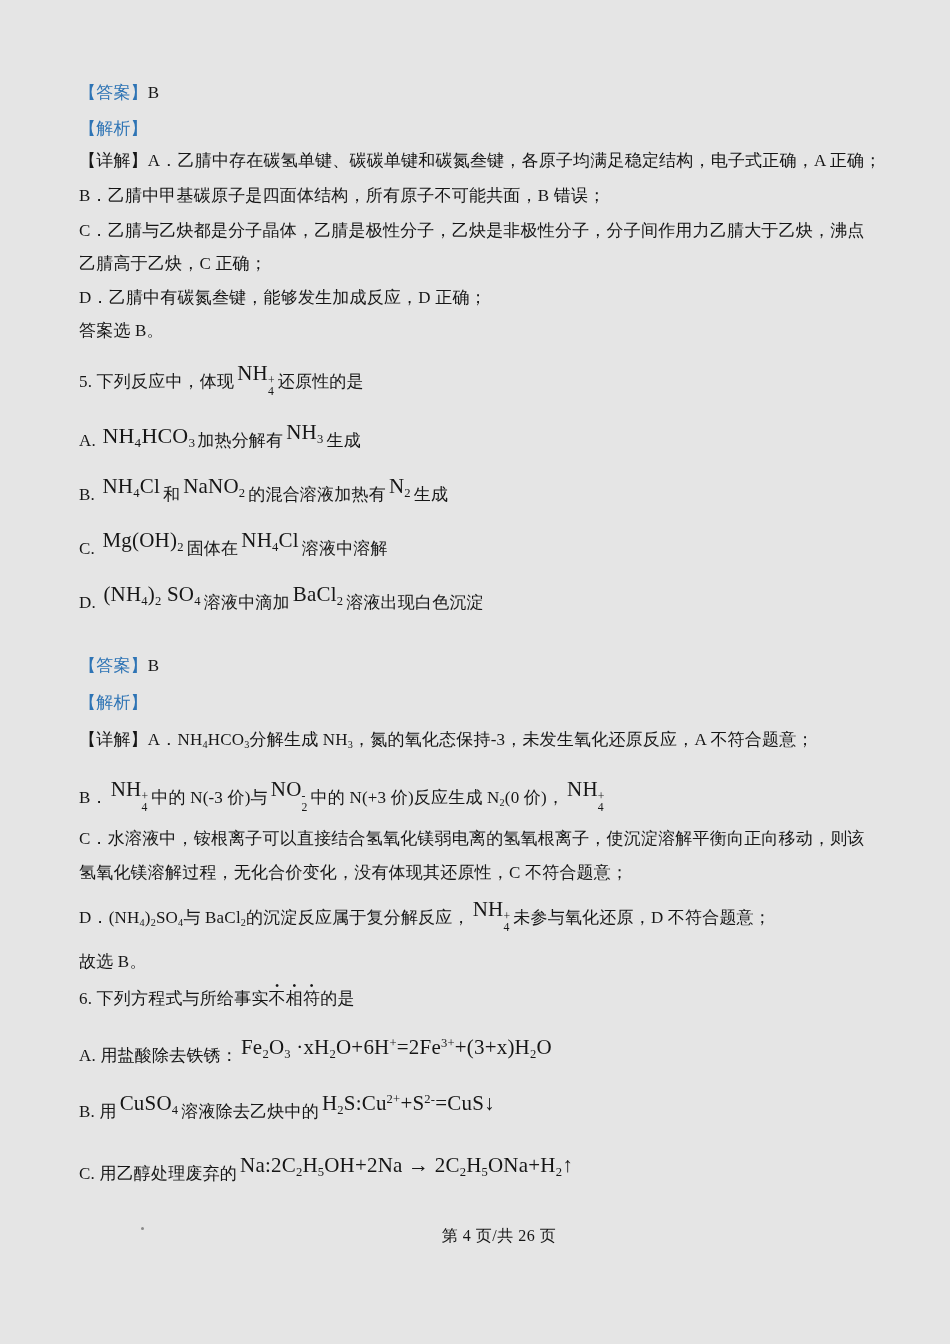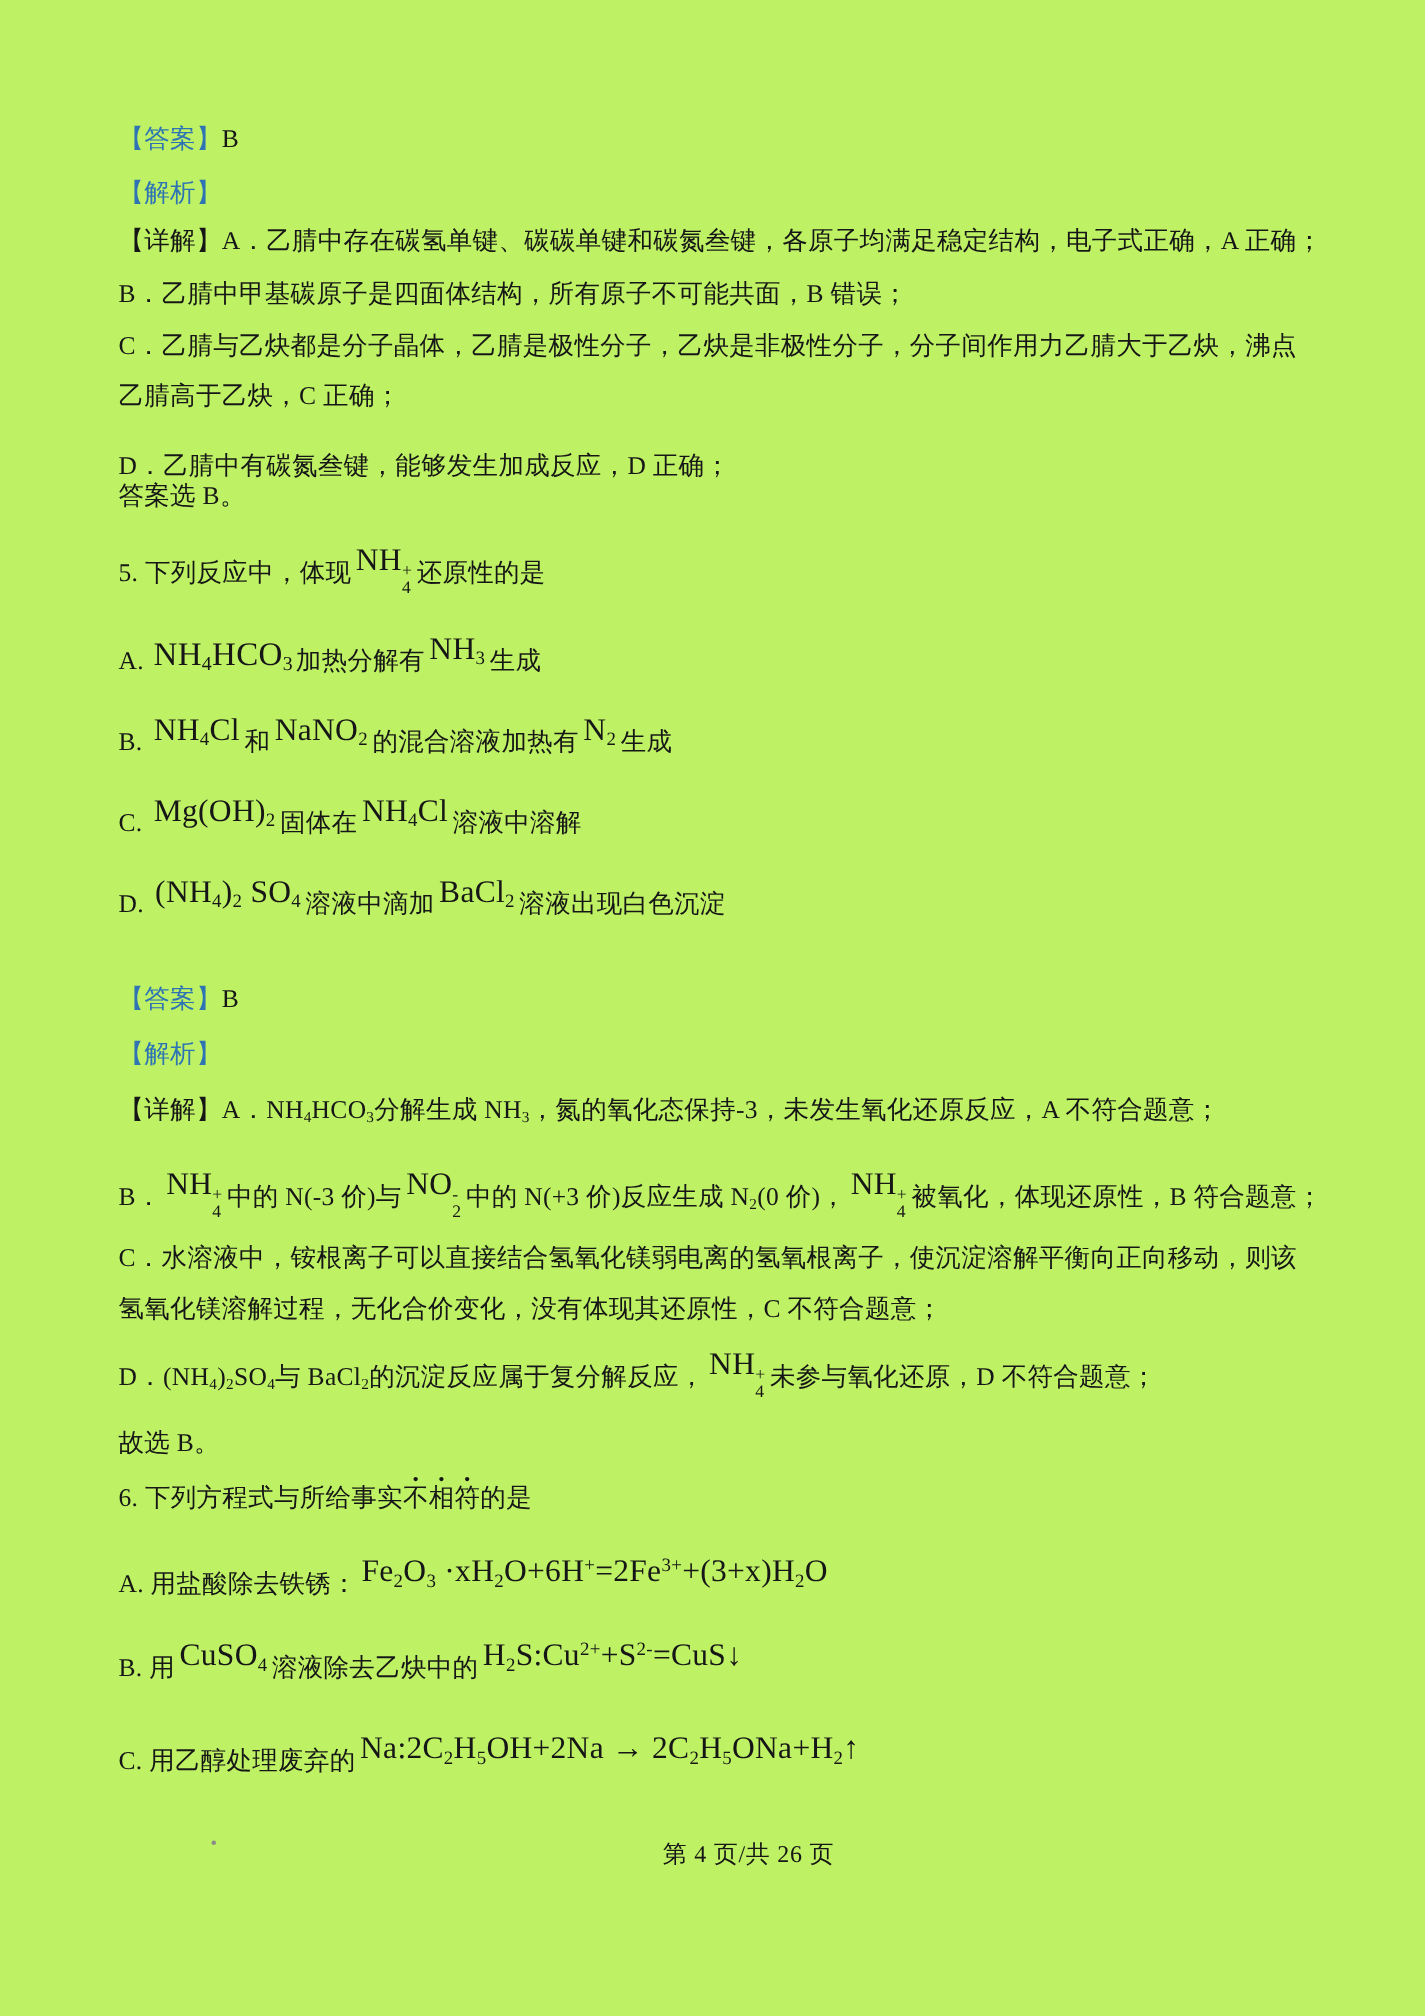--- a/index.html
+++ b/index.html
@@ -1,21 +1,21 @@
 <!DOCTYPE html>
 <html><head>
 <meta charset="utf-8">
 <style>
   html,body{margin:0;padding:0;}
   body{
     width:950px;height:1344px;position:relative;background:#ffffff;
     font-family:"Liberation Serif","DejaVu Serif",serif;
     color:#161616;overflow:hidden;
   }
-  .page{position:absolute;left:0;top:0;width:950px;height:1344px;background:#bef264;}
+  .page{position:absolute;left:0;top:0;width:950px;height:1344px;background:#e5e5e5;}
   .line{
     position:absolute;left:79px;white-space:nowrap;
     font-size:17px;line-height:1;letter-spacing:0.2px;
   }
   .seg-t{}
   .seg-b{color:#2E74B5;}
   .seg-f{
     font-size:21px;position:relative;top:-7px;margin:0 3px;
     font-family:"Liberation Serif","DejaVu Serif",serif;
   }
@@ -49,21 +49,21 @@
 <body>
 
 <div class="page">
   <div id="lines">
       <div class="line" style="top: 84px;"><span class="seg-b" style="color: rgb(46, 116, 181);">【答案】</span><span class="seg-t">B</span></div>
       <div class="line" style="top: 120px;"><span class="seg-b" style="color: rgb(46, 116, 181);">【解析】</span></div>
       <div class="line" style="top: 152px; font-family: Liberation Serif, serif;"><span class="seg-t">【详解】A．乙腈中存在碳氢单键、碳碳单键和碳氮叁键，各原子均满足稳定结构，电子式正确，A 正确；</span></div>
       <div class="line" style="top: 187px; text-align: center;"><span class="seg-t">B．乙腈中甲基碳原子是四面体结构，所有原子不可能共面，B 错误；</span></div>
       <div class="line" style="top: 222px;"><span class="seg-t">C．乙腈与乙炔都是分子晶体，乙腈是极性分子，乙炔是非极性分子，分子间作用力乙腈大于乙炔，沸点</span></div>
       <div class="line" style="top: 255px;"><span class="seg-t">乙腈高于乙炔，C 正确；</span></div>
-      <div class="line" style="top: 289px; margin-top: 13px;"><span class="seg-t">D．乙腈中有碳氮叁键，能够发生加成反应，D 正确；</span></div>
+      <div class="line" style="top: 289px;"><span class="seg-t">D．乙腈中有碳氮叁键，能够发生加成反应，D 正确；</span></div>
       <div class="line" style="top: 322px;"><span class="seg-t">答案选 B。</span></div>
       <div class="line" style="top: 370px;"><span class="seg-t">5. 下列反应中，体现</span><span class="seg-f">NH<span class="stk">
             <span>+</span>
             <span>4</span>
           </span></span><span class="seg-t">还原性的是</span></div>
       <div class="line" style="top: 428px;"><span class="seg-t">A. </span><span class="seg-fs">NH<sub>4</sub>HCO<sub>3</sub></span><span class="seg-t">加热分解有</span><span class="seg-f">NH<sub>3</sub></span><span class="seg-t">生成</span></div>
       <div class="line" style="top: 483px;"><span class="seg-t">B. </span><span class="seg-f">NH<sub>4</sub>Cl</span><span class="seg-t">和</span><span class="seg-f">NaNO<sub>2</sub></span><span class="seg-t">的混合溶液加热有</span><span class="seg-f">N<sub>2</sub></span><span class="seg-t">生成</span></div>
       <div class="line" style="top: 537px;"><span class="seg-t">C. </span><span class="seg-f">Mg(OH)<sub>2</sub></span><span class="seg-t">固体在</span><span class="seg-f">NH<sub>4</sub>Cl</span><span class="seg-t">溶液中溶解</span></div>
       <div class="line" style="top: 591px;"><span class="seg-t">D. </span><span class="seg-f">(NH<sub>4</sub>)<sub>2</sub> SO<sub>4</sub></span><span class="seg-t">溶液中滴加</span><span class="seg-f">BaCl<sub>2</sub></span><span class="seg-t">溶液出现白色沉淀</span></div>
       <div class="line" style="top: 657px;"><span class="seg-b" style="color: rgb(46, 116, 181);">【答案】</span><span class="seg-t">B</span></div>
@@ -71,21 +71,21 @@
       <div class="line" style="top: 731px;"><span class="seg-t">【详解】A．NH<sub>4</sub>HCO<sub>3</sub>分解生成 NH<sub>3</sub>，氮的氧化态保持-3，未发生氧化还原反应，A 不符合题意；</span></div>
       <div class="line" style="top: 786px;"><span class="seg-t">B．</span><span class="seg-f">NH<span class="stk">
             <span>+</span>
             <span>4</span>
           </span></span><span class="seg-t">中的 N(-3 价)与</span><span class="seg-f">NO<span class="stk">
             <span>-</span>
             <span>2</span>
           </span></span><span class="seg-t">中的 N(+3 价)反应生成 N<sub>2</sub>(0 价)，</span><span class="seg-f">NH<span class="stk">
             <span>+</span>
             <span>4</span>
-          </span></span><span class="seg-t">被氧化，体现还原性，B 符合题意；</span></div>
+          </span></span></div>
       <div class="line" style="top: 830px;"><span class="seg-t">C．水溶液中，铵根离子可以直接结合氢氧化镁弱电离的氢氧根离子，使沉淀溶解平衡向正向移动，则该</span></div>
       <div class="line" style="top: 864px;"><span class="seg-t">氢氧化镁溶解过程，无化合价变化，没有体现其还原性，C 不符合题意；</span></div>
       <div class="line" style="top: 906px;"><span class="seg-t">D．(NH<sub>4</sub>)<sub>2</sub>SO<sub>4</sub>与 BaCl<sub>2</sub>的沉淀反应属于复分解反应，</span><span class="seg-f">NH<span class="stk">
             <span>+</span>
             <span>4</span>
           </span></span><span class="seg-t">未参与氧化还原，D 不符合题意；</span></div>
       <div class="line" style="top: 953px;"><span class="seg-t">故选 B。</span></div>
       <div class="line" style="top: 990px;"><span class="seg-t">6. 下列方程式与所给事实</span><span class="em-wrap"><span class="em-dots">
             <span>•</span>
             <span>•</span>

